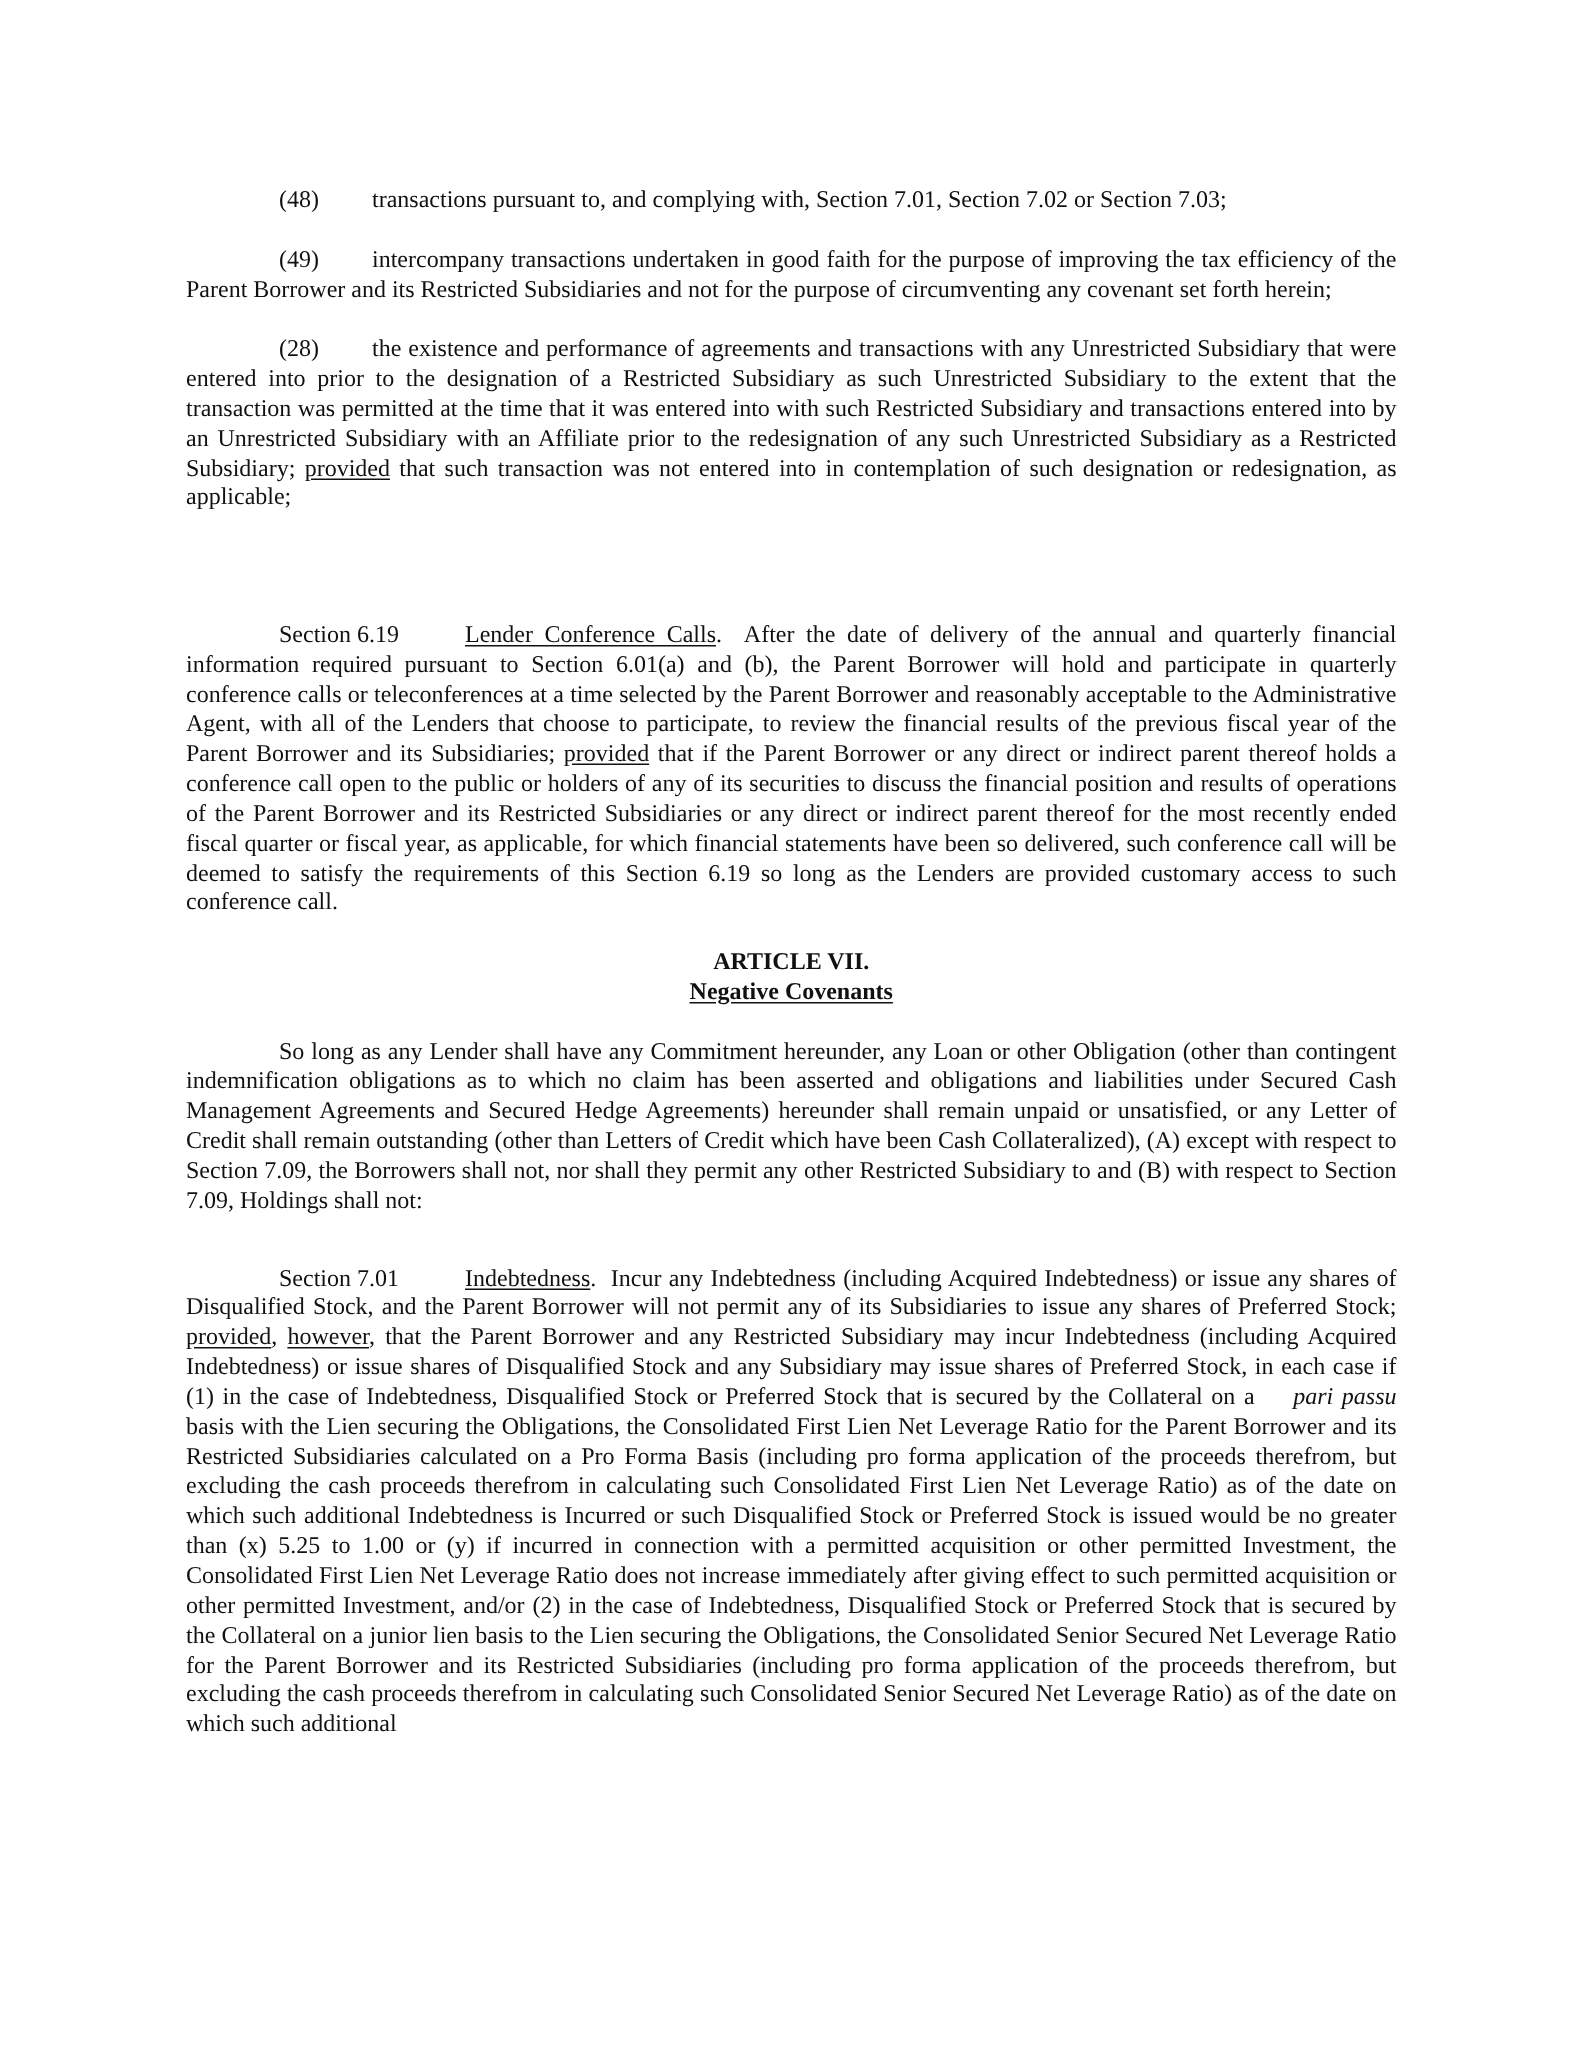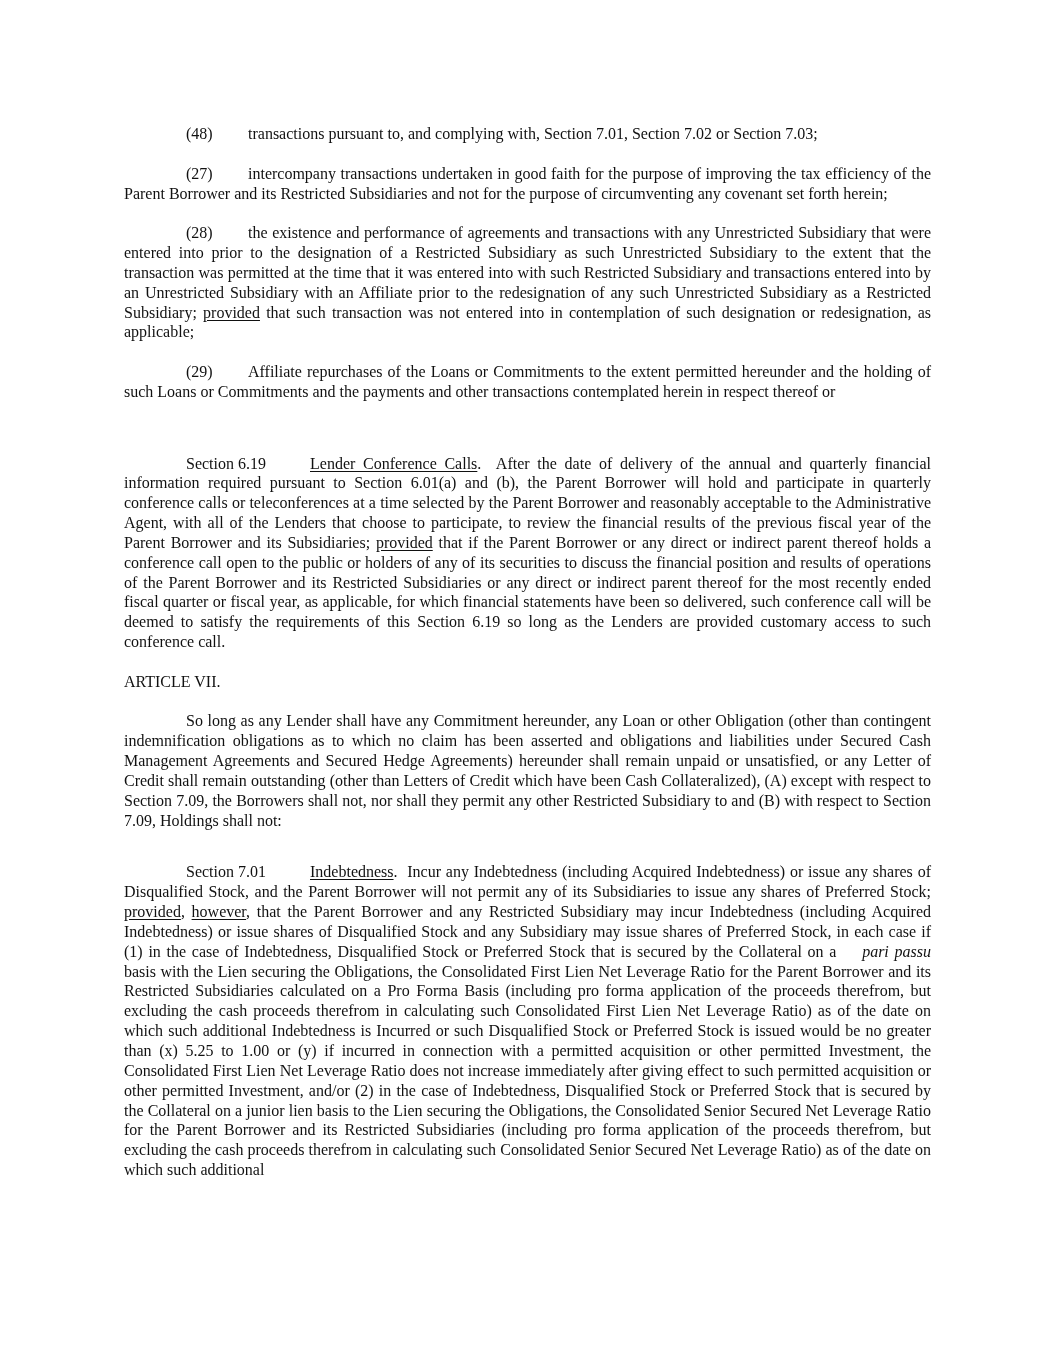--- a/index.html
+++ b/index.html
@@ -42,46 +42,48 @@
     .secnum {
       display: inline-block;
       width: 124px;
       text-indent: 0;
       margin-top: 12px;
     }
     .u { text-decoration: underline; text-underline-offset: 2px; }
     .i { font-style: italic; margin-left: 20px; }
     .gap { height: 19.85px; }
     .center {
+      text-align: center;
       margin: 0;
+      font-weight: bold;
     }
   </style>
 </head>
 <body>
 
 <div class="page" data-name="document-page">
 
   <p class="para indent" data-name="clause-26"><span class="num" data-name="clause-number">(48)</span><span data-name="clause-text">transactions pursuant to, and complying with, Section 7.01, Section 7.02 or Section 7.03;</span></p>
   <div class="gap" data-name="spacer"></div>
 
-  <p class="para indent" data-name="clause-27" style="text-indent:124px"><span class="num" data-name="clause-number">(27)</span><span data-name="clause-text">intercompany transactions undertaken in good faith for the purpose of improving the tax efficiency of the Parent Borrower and its Restricted Subsidiaries and not for the purpose of circumventing any covenant set forth herein;</span></p>
+  <p class="para indent" data-name="clause-27" style="text-indent:124px"><span class="num" data-name="clause-number">(49)</span><span data-name="clause-text">intercompany transactions undertaken in good faith for the purpose of improving the tax efficiency of the Parent Borrower and its Restricted Subsidiaries and not for the purpose of circumventing any covenant set forth herein;</span></p>
   <div class="gap" data-name="spacer"></div>
 
   <p class="para clause" data-name="clause-28" style="text-indent:62px"><span class="num" data-name="clause-number">(28)</span><span data-name="clause-text">the existence and performance of agreements and transactions with any Unrestricted Subsidiary that were entered into prior to the designation of a Restricted Subsidiary as such Unrestricted Subsidiary to the extent that the transaction was permitted at the time that it was entered into with such Restricted Subsidiary and transactions entered into by an Unrestricted Subsidiary with an Affiliate prior to the redesignation of any such Unrestricted Subsidiary as a Restricted Subsidiary; </span><span class="u" data-name="provided-term">provided</span><span data-name="clause-text-continued"> that such transaction was not entered into in contemplation of such designation or redesignation, as applicable;</span></p>
   <div class="gap" data-name="spacer"></div>
 
-  <p class="para clause" data-name="clause-29" style="text-indent:62px"><span class="num" data-name="clause-number">(29)</span><span data-name="clause-text">Affiliate repurchases of the Loans or Commitments to the extent permitted hereunder and the holding of such Loans or Commitments and the payments and other transactions contemplated herein in respect thereof or</span></p>
   <div class="gap" data-name="spacer"></div>
 
   <div class="gap" data-name="spacer"></div>
 
   <p class="para" data-name="section-6-19" style="text-indent:62px"><span class="secnum" data-name="section-number">Section 6.19</span><span class="u" data-name="section-title">Lender Conference Calls</span><span data-name="section-title-punct">.</span><span data-name="section-text" style="white-space:pre-wrap">  After the date of delivery of the annual and quarterly financial information required pursuant to Section 6.01(a) and (b), the Parent Borrower will hold and participate in quarterly conference calls or teleconferences at a time selected by the Parent Borrower and reasonably acceptable to the Administrative Agent, with all of the Lenders that choose to participate, to review the financial results of the previous fiscal year of the Parent Borrower and its Subsidiaries; </span><span class="u" data-name="provided-term">provided</span><span data-name="section-text-continued"> that if the Parent Borrower or any direct or indirect parent thereof holds a conference call open to the public or holders of any of its securities to discuss the financial position and results of operations of the Parent Borrower and its Restricted Subsidiaries or any direct or indirect parent thereof for the most recently ended fiscal quarter or fiscal year, as applicable, for which financial statements have been so delivered, such conference call will be deemed to satisfy the requirements of this Section 6.19 so long as the Lenders are provided customary access to such conference call.</span></p>
   <div class="gap" data-name="spacer"></div>
 
   <p class="center" data-name="article-heading">ARTICLE VII.</p>
+  <p class="center" data-name="article-subheading"><span class="u" data-name="article-subheading-text">Negative Covenants</span></p>
   <div class="gap" data-name="spacer"></div>
 
   <p class="para" data-name="article-intro" style="text-indent:62px">So long as any Lender shall have any Commitment hereunder, any Loan or other Obligation (other than contingent indemnification obligations as to which no claim has been asserted and obligations and liabilities under Secured Cash Management Agreements and Secured Hedge Agreements) hereunder shall remain unpaid or unsatisfied, or any Letter of Credit shall remain outstanding (other than Letters of Credit which have been Cash Collateralized), (A) except with respect to Section 7.09, the Borrowers shall not, nor shall they permit any other Restricted Subsidiary to and (B) with respect to Section 7.09, Holdings shall not:</p>
   <div class="gap" data-name="spacer"></div>
 
   <p class="para" data-name="section-7-01" style="text-indent:62px"><span class="secnum" data-name="section-number">Section 7.01</span><span class="u" data-name="section-title">Indebtedness</span><span data-name="section-title-punct">.</span><span data-name="section-text" style="white-space:pre-wrap">  Incur any Indebtedness (including Acquired Indebtedness) or issue any shares of Disqualified Stock, and the Parent Borrower will not permit any of its Subsidiaries to issue any shares of Preferred Stock; </span><span class="u" data-name="provided-term">provided</span><span data-name="comma">, </span><span class="u" data-name="however-term">however</span><span data-name="section-text-continued">, that the Parent Borrower and any Restricted Subsidiary may incur Indebtedness (including Acquired Indebtedness) or issue shares of Disqualified Stock and any Subsidiary may issue shares of Preferred Stock, in each case if (1) in the case of Indebtedness, Disqualified Stock or Preferred Stock that is secured by the Collateral on a </span><span class="i" data-name="pari-passu-term">pari passu</span><span data-name="section-text-continued-2"> basis with the Lien securing the Obligations, the Consolidated First Lien Net Leverage Ratio for the Parent Borrower and its Restricted Subsidiaries calculated on a Pro Forma Basis (including pro forma application of the proceeds therefrom, but excluding the cash proceeds therefrom in calculating such Consolidated First Lien Net Leverage Ratio) as of the date on which such additional Indebtedness is Incurred or such Disqualified Stock or Preferred Stock is issued would be no greater than (x) 5.25 to 1.00 or (y) if incurred in connection with a permitted acquisition or other permitted Investment, the Consolidated First Lien Net Leverage Ratio does not increase immediately after giving effect to such permitted acquisition or other permitted Investment, and/or (2) in the case of Indebtedness, Disqualified Stock or Preferred Stock that is secured by the Collateral on a junior lien basis to the Lien securing the Obligations, the Consolidated Senior Secured Net Leverage Ratio for the Parent Borrower and its Restricted Subsidiaries (including pro forma application of the proceeds therefrom, but excluding the cash proceeds therefrom in calculating such Consolidated Senior Secured Net Leverage Ratio) as of the date on which such additional</span></p>
 
 </div>
 
 <style>

